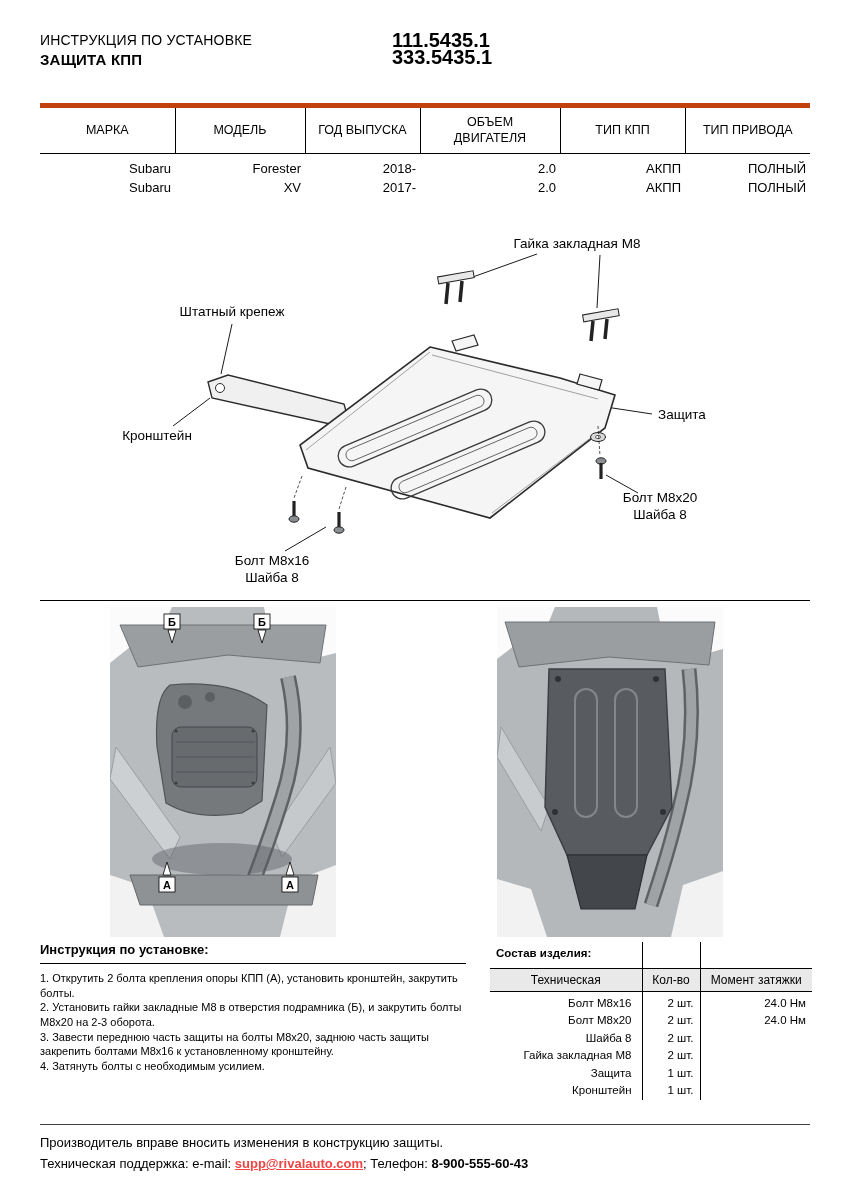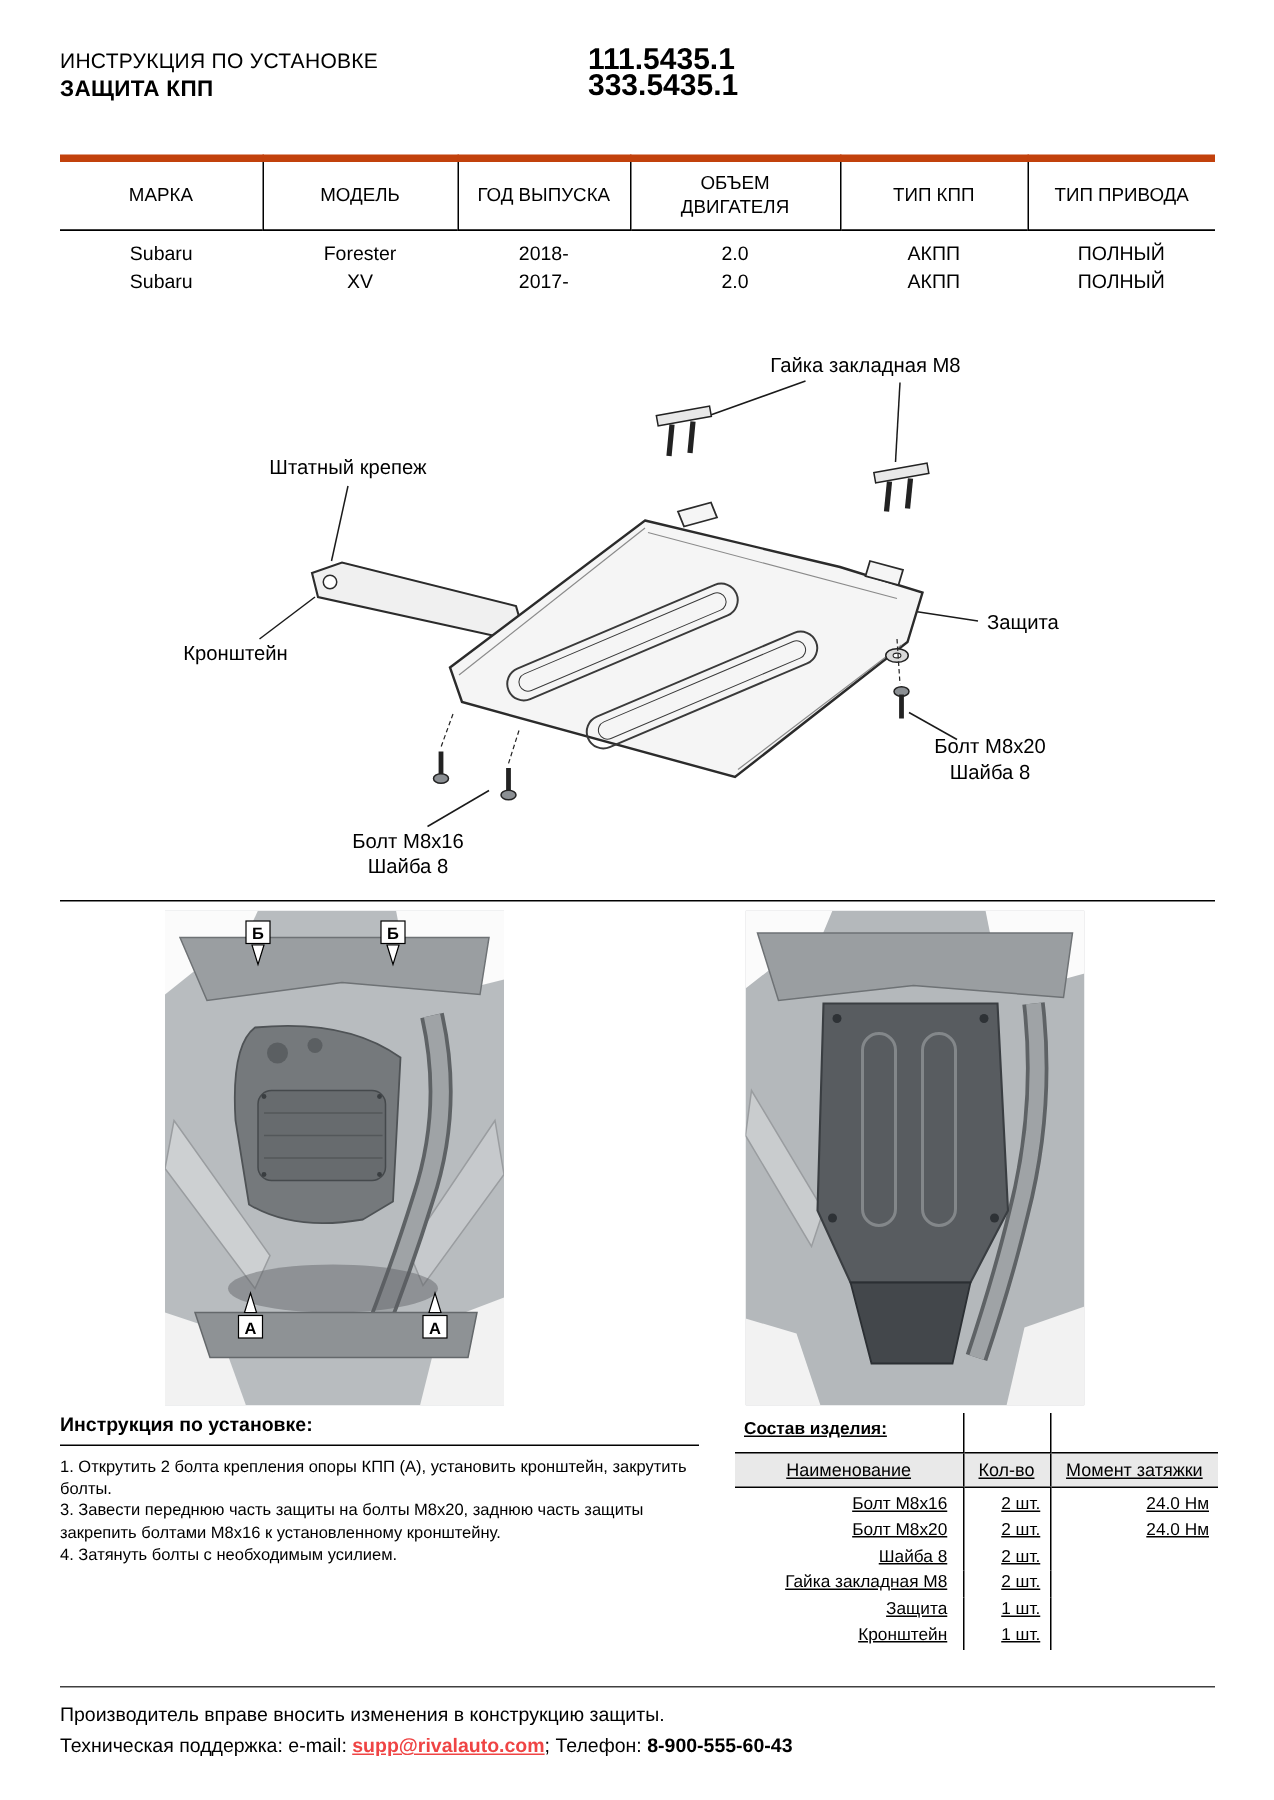--- a/index.html
+++ b/index.html
@@ -13,35 +13,35 @@
   .doc-header { position:absolute; top:32px; left:40px; width:770px; }
   .doc-title   { font-size:14px; letter-spacing:.2px; }
   .doc-subtitle{ font-size:15px; font-weight:bold; margin-top:3px; letter-spacing:.2px; }
   .partnums { position:absolute; left:352px; top:0; font-size:20px; font-weight:bold; line-height:17px; }
   
   .vehicle-table { position:absolute; top:103px; left:40px; width:770px;
     border-collapse:collapse; table-layout:fixed; text-align:center; }
   .vehicle-table thead tr { border-top:5px solid #c2410c; border-bottom:1px solid #000; }
   .vehicle-table th { font-weight:normal; font-size:12.5px; padding:7px 10px; vertical-align:middle; line-height:1.25; }
   .vehicle-table th + th { border-left:1px solid #000; }
-  .vehicle-table td { font-size:13px; padding:2px 4px; }
+  .vehicle-table td { font-size:13px; padding:2px 4px;text-align:right; }
   .vehicle-table tbody tr:first-child td { padding-top:7px; }
   
   .diagram-svg { position:absolute; top:228px; left:40px; }
   
   .photos-divider { position:absolute; top:600px; left:40px; width:770px; border-top:1px solid #000; }
   .photo { position:absolute; top:607px; width:226px; height:330px; }
   .photo-left  { left:110px; }
   .photo-right { left:497px; }
   
   .instructions { position:absolute; top:942px; left:40px; width:426px; }
   .instructions-title { font-size:13px; font-weight:bold; }
   .instructions-rule { border-top:1px solid #000; margin:6px 0 7px; }
   .instructions p { font-size:11px; line-height:1.33; margin:0; }
-  .parts { position:absolute; top:942px; left:490px; width:322px;text-decoration:underline; }
+  .parts { position:absolute; top:942px; left:490px; width:322px; }
   .parts-table { border-collapse:collapse; width:322px; table-layout:fixed; }
   .parts-table td, .parts-table th { font-size:11.5px; padding:1px 6px; line-height:1.35; }
   .parts-table tr > *:nth-child(2), .parts-table tr > *:nth-child(3) { border-left:1px solid #000; }
   .pt-title { font-size:13px; font-weight:bold; padding-bottom:6px !important; }
   .pt-head th { font-weight:normal; font-size:12px; background:#e9e9e9;
     border-top:1px solid #000; border-bottom:1px solid #000; padding:3px 4px; text-align:center; }
   .pt-name { text-align:right; padding-right:10px !important; }
   .pt-qty, .pt-torque { text-align:right; }
   .parts-table tbody tr:first-child td { padding-top:4px; }
   
@@ -256,39 +256,40 @@
       <circle cx="58" cy="205" r="3" fill="#2e3236"></circle>
         <circle cx="166" cy="205" r="3" fill="#2e3236"></circle>
     </g>
     <path d="M70,248 L150,248 L138,302 L84,302 Z" fill="#43474b" stroke="#2b2f33" stroke-width="1.2"></path>
   </svg>
 
   <div class="instructions">
     <div class="instructions-title">Инструкция по установке:</div>
     <div class="instructions-rule"></div>
     <p>1. Открутить 2 болта крепления опоры КПП (А), установить кронштейн, закрутить болты.</p>
+    <p>2. Установить гайки закладные М8 в отверстия подрамника (Б), и закрутить болты М8х20 на 2-3 оборота.</p>
     <p>3. Завести переднюю часть защиты на болты М8х20, заднюю часть защиты закрепить болтами М8х16 к установленному кронштейну.</p>
     <p>4. Затянуть болты с необходимым усилием.</p>
   </div>
 
   <div class="parts">
     <table class="parts-table">
       <colgroup>
           <col style="width:152px">
           <col style="width:58px">
           <col style="width:112px">
         </colgroup>
       <tbody>
           <tr>
         <td class="pt-title">Состав изделия:</td>
         <td></td>
             <td></td>
       </tr>
       <tr class="pt-head">
-        <th>Наименование</th>
+        <th>Техническая</th>
         <th>Кол-во</th>
         <th>Момент затяжки</th>
       </tr>
       </tbody>
         <tbody>
         <tr>
           <td class="pt-name">Болт М8х16</td>
           <td class="pt-qty">2 шт.</td>
           <td class="pt-torque">24.0 Нм</td>
         </tr>

